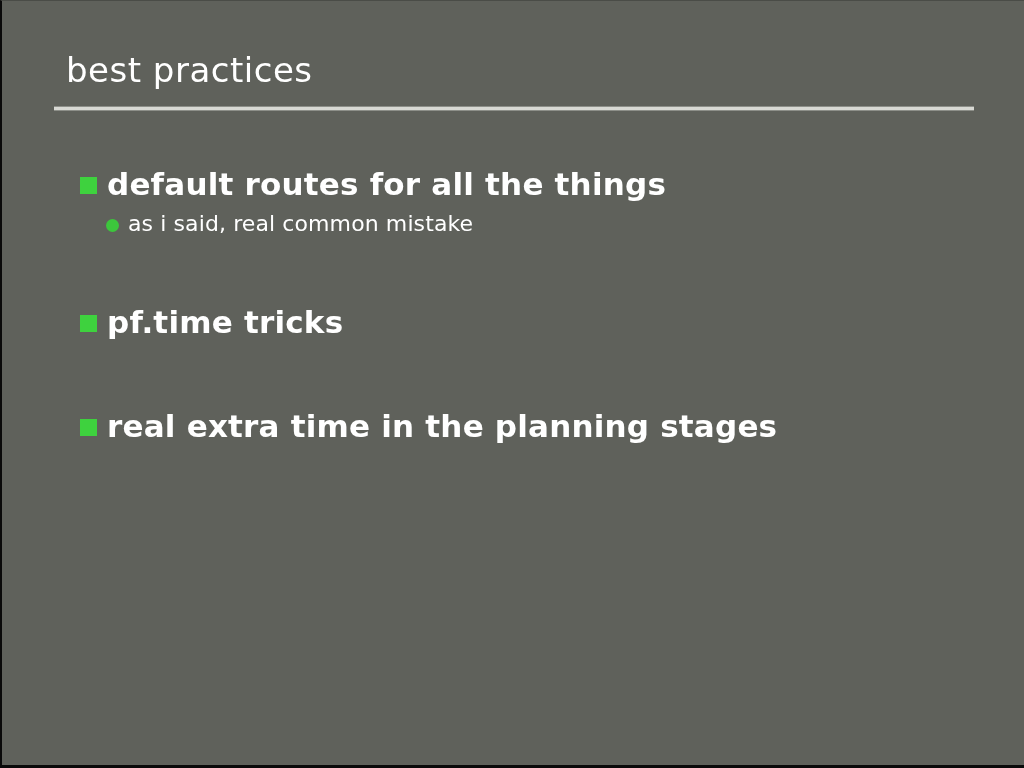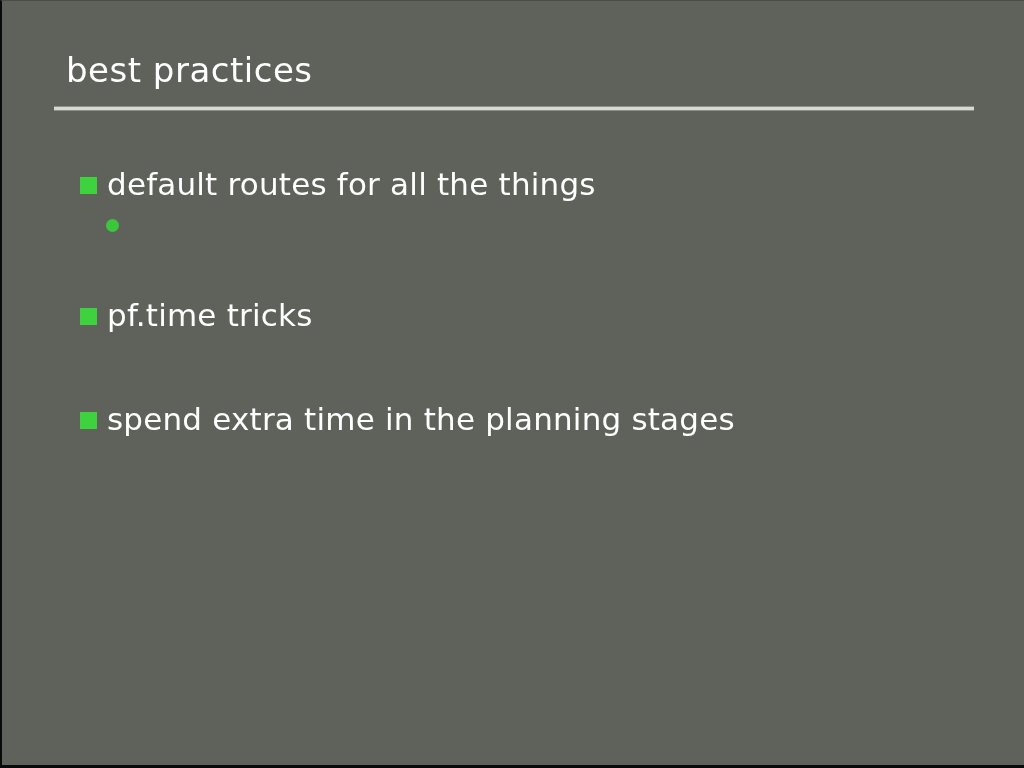--- a/index.html
+++ b/index.html
@@ -69,21 +69,21 @@
     height: 17px;
     background: #3ed23e;
     margin-top: 14px;
     margin-right: 10px;
   }
   .lvl1-text {
     font-family: "DejaVu Sans", sans-serif;
     font-size: 31px;
     line-height: 42px;
     color: #ffffff;
-    font-weight: 400;
+    font-weight: 700;
     letter-spacing: 0.2px;
     white-space: nowrap;
   }
   .sub-row {
     display: flex;
     align-items: flex-start;
     margin-left: 26px;
     margin-bottom: 62px;
   }
   .dot-marker {
@@ -117,27 +117,28 @@
 
   <div id="body-block">
 
     <div class="bullet-row sub-follows">
       <span class="sq-marker"></span>
       <span class="lvl1-text">default routes for all the things</span>
     </div>
 
     <div class="sub-row">
       <span class="dot-marker"></span>
+      <span class="lvl2-text">as i said, real common mistake</span>
     </div>
 
     <div class="bullet-row">
       <span class="sq-marker"></span>
       <span class="lvl1-text">pf.time tricks</span>
     </div>
 
     <div class="bullet-row">
       <span class="sq-marker"></span>
-      <span class="lvl1-text">spend extra time in the planning stages</span>
+      <span class="lvl1-text">real extra time in the planning stages</span>
     </div>
 
   </div>
 
 </div>
 
 </body></html>

